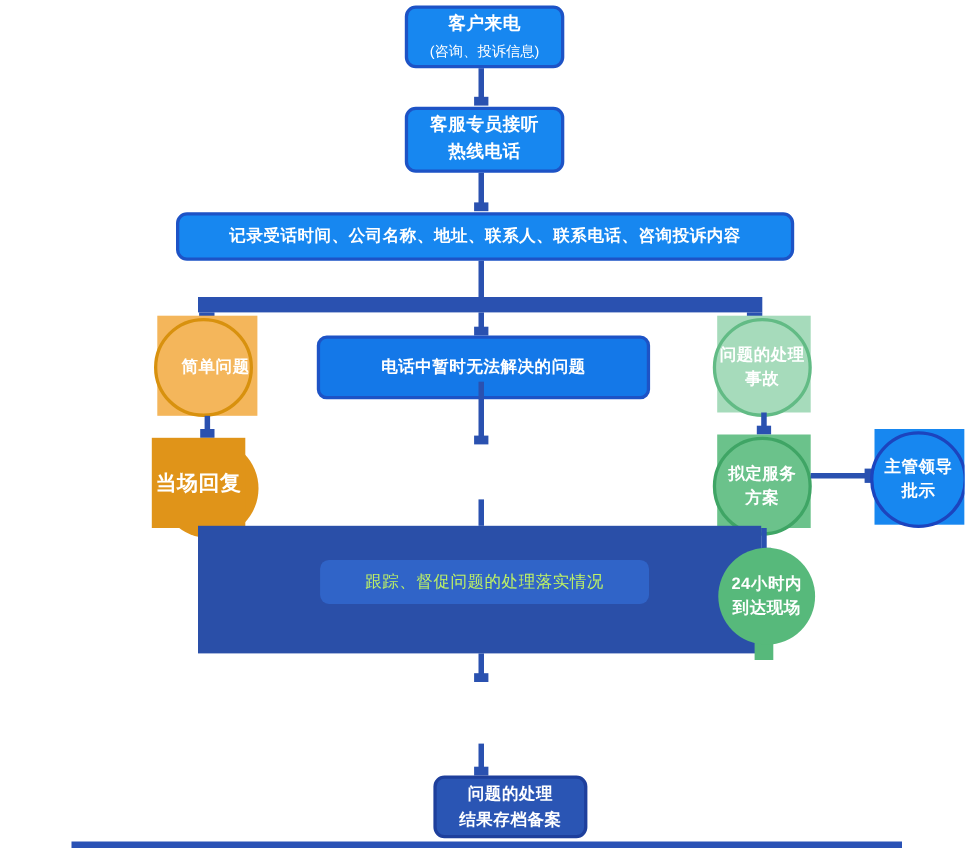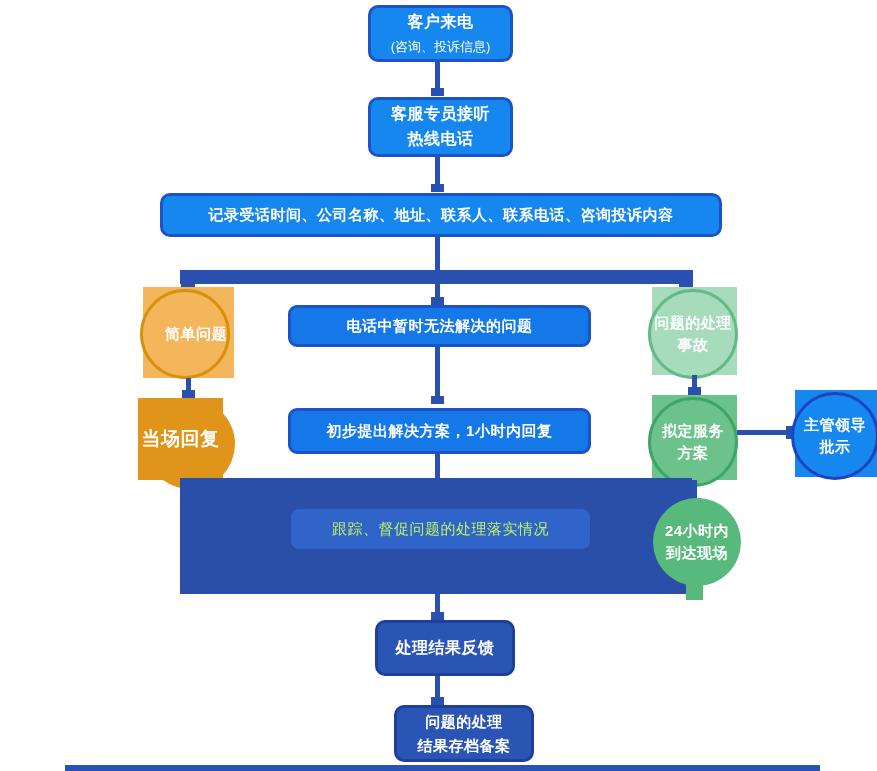--- a/index.html
+++ b/index.html
@@ -74,30 +74,27 @@
   </div>
 
   <div class="vline" style="left:186px;top:378px;height:14px;"></div>
   <div class="cap-down cap" style="left:182px;top:390px;"></div>
 
   <div class="circ" style="left:145px;top:399px;width:90px;height:90px;background:var(--orange_dark);"></div>
   <div class="sq" style="left:138px;top:398px;width:85px;height:82px;background:var(--orange_dark);display:flex;align-items:center;justify-content:center;color:#fff;font-weight:bold;font-size:19px;letter-spacing:0.5px;">
     <span>当场回复</span>
   </div>
 
-  <div class="box mid-box t15" style="left:288px;top:305px;width:303px;height:42px;">
+  <div class="box mid-box t15" style="left:288px;top:305px;width:303px;height:58px;">
     <span>电话中暂时无法解决的问题</span>
   </div>
 
   <div class="vline" style="left:435px;top:347px;height:50px;"></div>
   <div class="cap-down cap" style="left:431px;top:396px;"></div>
 
-  <div class="box mid-box t15" style="left:288px;top:408px;width:303px;height:46px;">
-    <span>初步提出解决方案，1小时内回复</span>
-  </div>
 
   <div class="vline" style="left:435px;top:454px;height:24px;"></div>
 
   <div class="sq" style="left:652px;top:287px;width:85px;height:88px;background:var(--green_light);"></div>
   <div class="circ t15" style="left:648px;top:289px;width:90px;height:90px;background:var(--green_light);border:3px solid var(--green_light_border);">
     <span>问题的处理
 事故</span>
   </div>
 
   <div class="vline" style="left:692px;top:375px;height:13px;"></div>
@@ -127,23 +124,20 @@
   <div class="cap-down cap" style="left:688px;top:498px;z-index:3;"></div>
   <div class="sq" style="left:686px;top:560px;width:17px;height:40px;background:var(--green_solid);z-index:3;"></div>
   <div class="circ t15" style="left:653px;top:498px;width:88px;height:88px;background:var(--green_solid);z-index:4;">
     <span>24小时内
 到达现场</span>
   </div>
 
   <div class="vline" style="left:435px;top:594px;height:20px;"></div>
   <div class="cap-down cap" style="left:431px;top:612px;"></div>
 
-  <div class="box deep-box t16" style="left:375px;top:620px;width:140px;height:56px;">
-    <span>处理结果反馈</span>
-  </div>
 
   <div class="vline" style="left:435px;top:676px;height:22px;"></div>
   <div class="cap-down cap" style="left:431px;top:697px;"></div>
 
   <div class="box deep-box t15" style="left:375px;top:705px;width:140px;height:57px;margin-left:19px;">
     <span>问题的处理
 结果存档备案</span>
   </div>
 
   <div class="bottom-bar" style="left:65px;top:765px;width:755px;height:6px;"></div>

